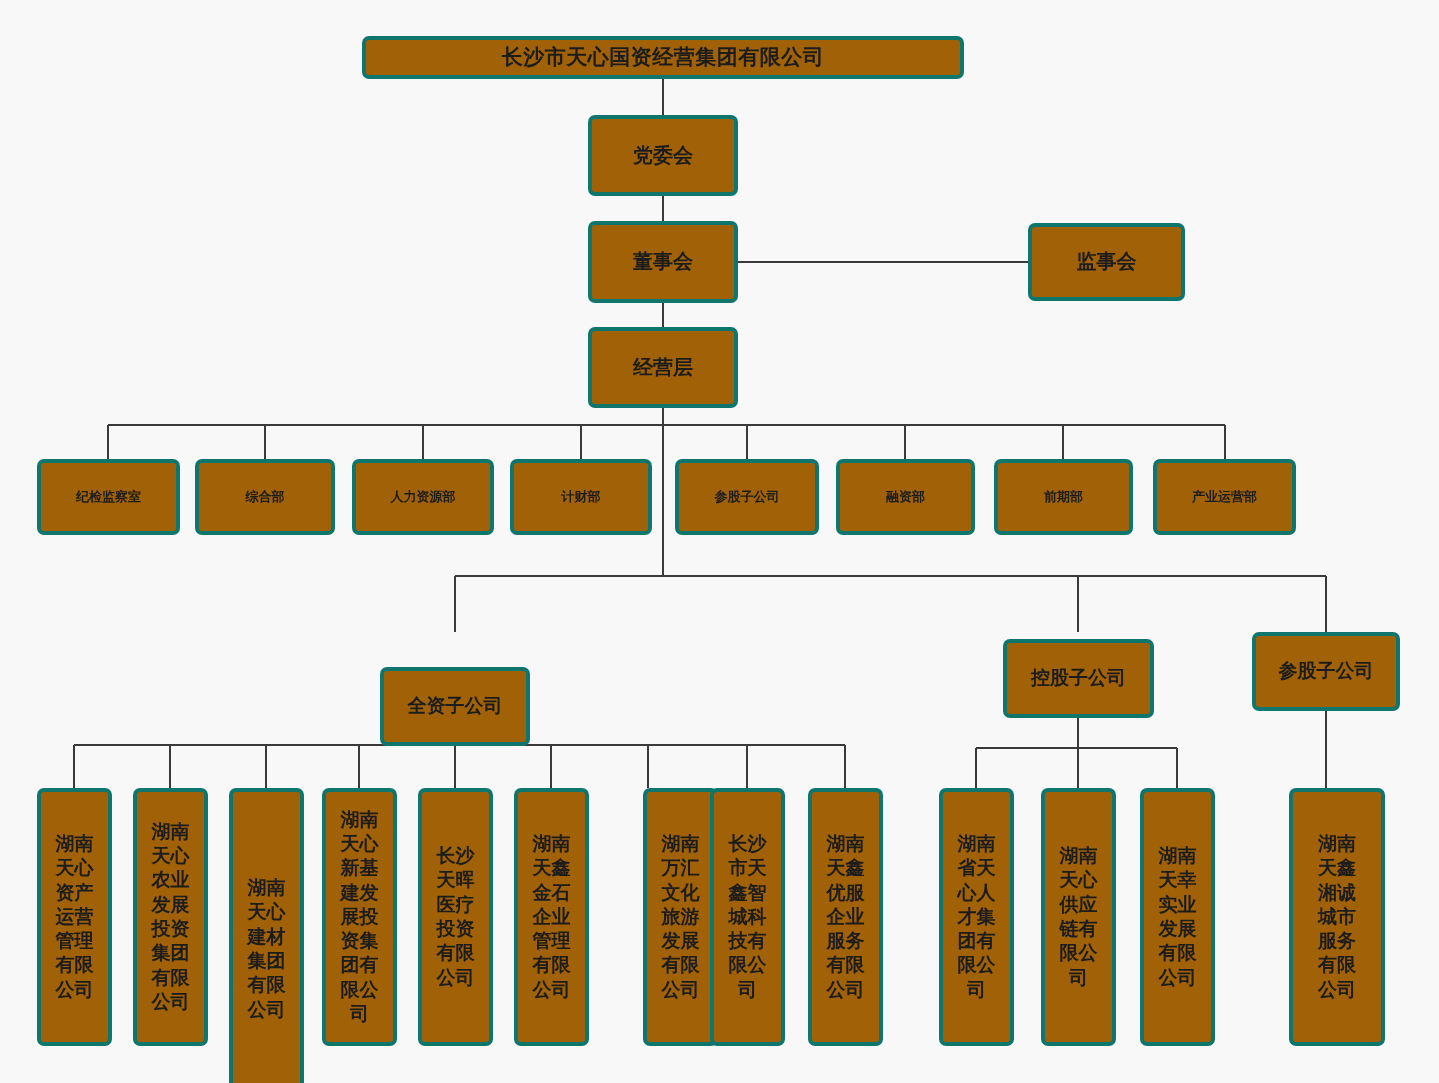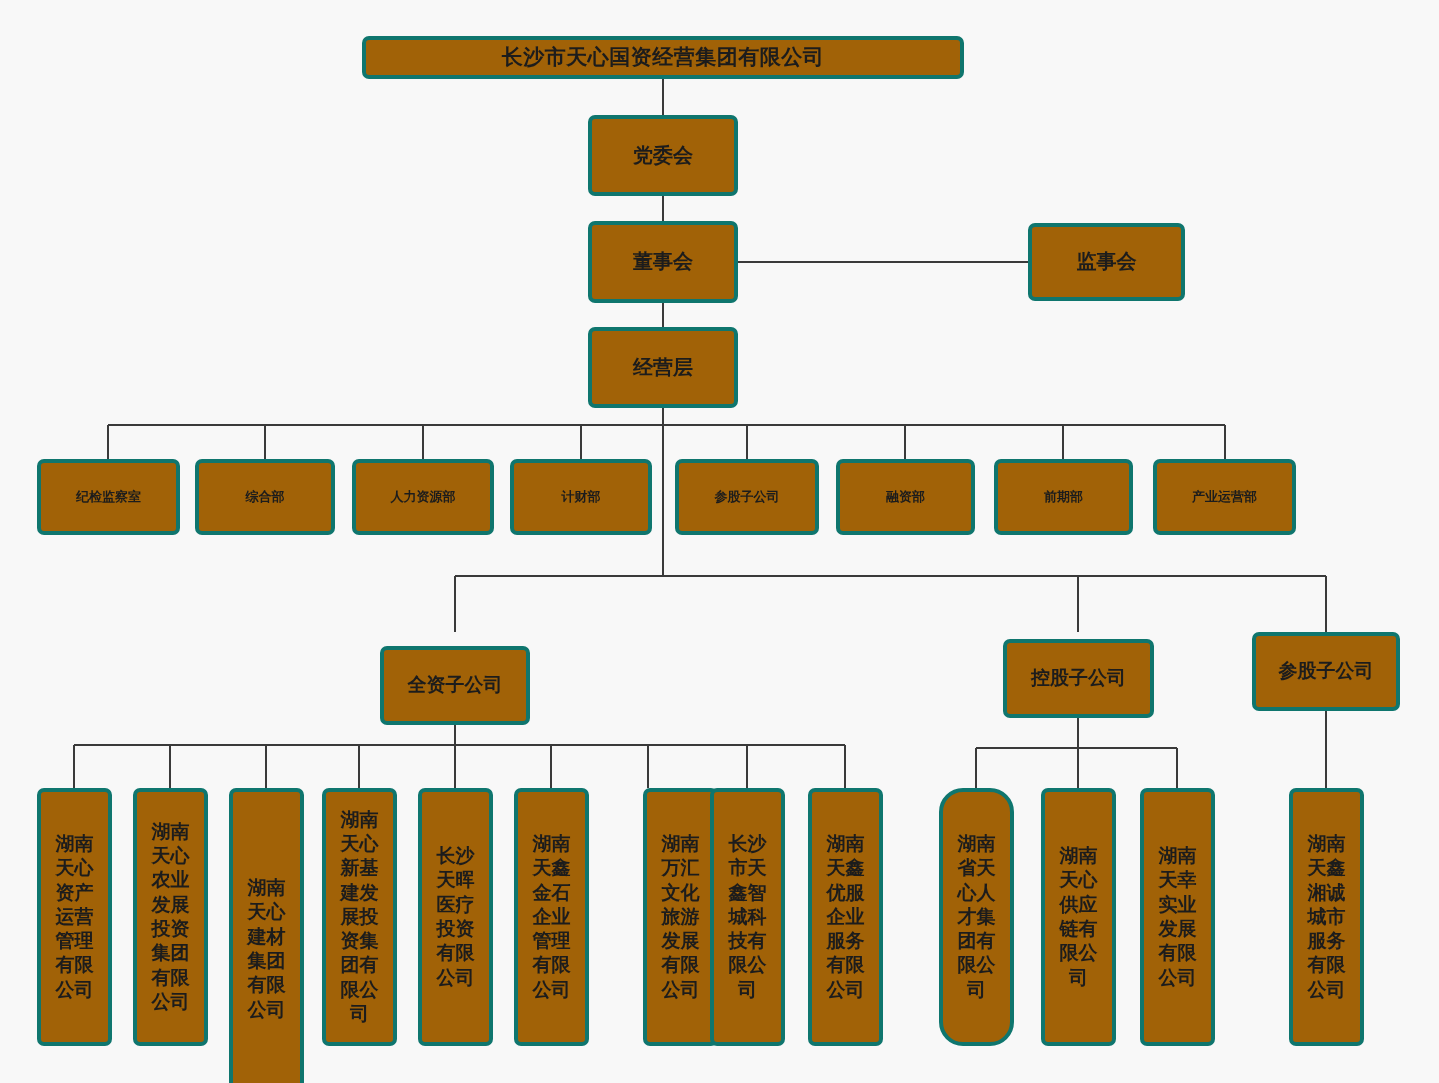--- a/index.html
+++ b/index.html
@@ -160,21 +160,21 @@
   <div class="node node-dept" style="left:836px; top:459px; width:139px; height:76px;">
     <span>融资部</span>
   </div>
   <div class="node node-dept" style="left:994px; top:459px; width:139px; height:76px;">
     <span>前期部</span>
   </div>
   <div class="node node-dept" style="left:1153px; top:459px; width:143px; height:76px;">
     <span>产业运营部</span>
   </div>
 
-  <div class="node node-cat" style="left:380px; top:646px; width:150px; height:79px;">
+  <div class="node node-cat" style="left:380px; top:667px; width:150px; height:79px;">
     <span>全资子公司</span>
   </div>
   <div class="node node-cat" style="left:1003px; top:639px; width:151px; height:79px;">
     <span>控股子公司</span>
   </div>
   <div class="node node-cat" style="left:1252px; top:632px; width:148px; height:79px;">
     <span>参股子公司</span>
   </div>
 
   <div class="node node-leaf" style="left:37px; top:788px; width:75px; height:258px;">
@@ -198,27 +198,27 @@
   <div class="node node-leaf" style="left:611px; top:788px; width:75px; height:258px;margin-left:32px;">
     <span class="leaf-label">湖南万汇文化旅游发展有限公司</span>
   </div>
   <div class="node node-leaf" style="left:710px; top:788px; width:75px; height:258px;">
     <span class="leaf-label">长沙市天鑫智城科技有限公司</span>
   </div>
   <div class="node node-leaf" style="left:808px; top:788px; width:75px; height:258px;">
     <span class="leaf-label">湖南天鑫优服企业服务有限公司</span>
   </div>
 
-  <div class="node node-leaf" style="left:939px; top:788px; width:75px; height:258px;border-radius:24px;">
+  <div class="node node-leaf" style="left:939px; top:788px; width:75px; height:258px;">
     <span class="leaf-label">湖南省天心人才集团有限公司</span>
   </div>
   <div class="node node-leaf" style="left:1041px; top:788px; width:75px; height:258px;">
     <span class="leaf-label">湖南天心供应链有限公司</span>
   </div>
   <div class="node node-leaf" style="left:1140px; top:788px; width:75px; height:258px;">
     <span class="leaf-label">湖南天幸实业发展有限公司</span>
   </div>
 
-  <div class="node node-leaf" style="left:1289px; top:788px; width:75px; height:258px;font-family:Liberation Serif, serif;">
+  <div class="node node-leaf" style="left:1289px; top:788px; width:96px; height:258px;font-family:Liberation Serif, serif;">
     <span class="leaf-label">湖南天鑫湘诚城市服务有限公司</span>
   </div>
 
 </div>
 
 </body></html>

